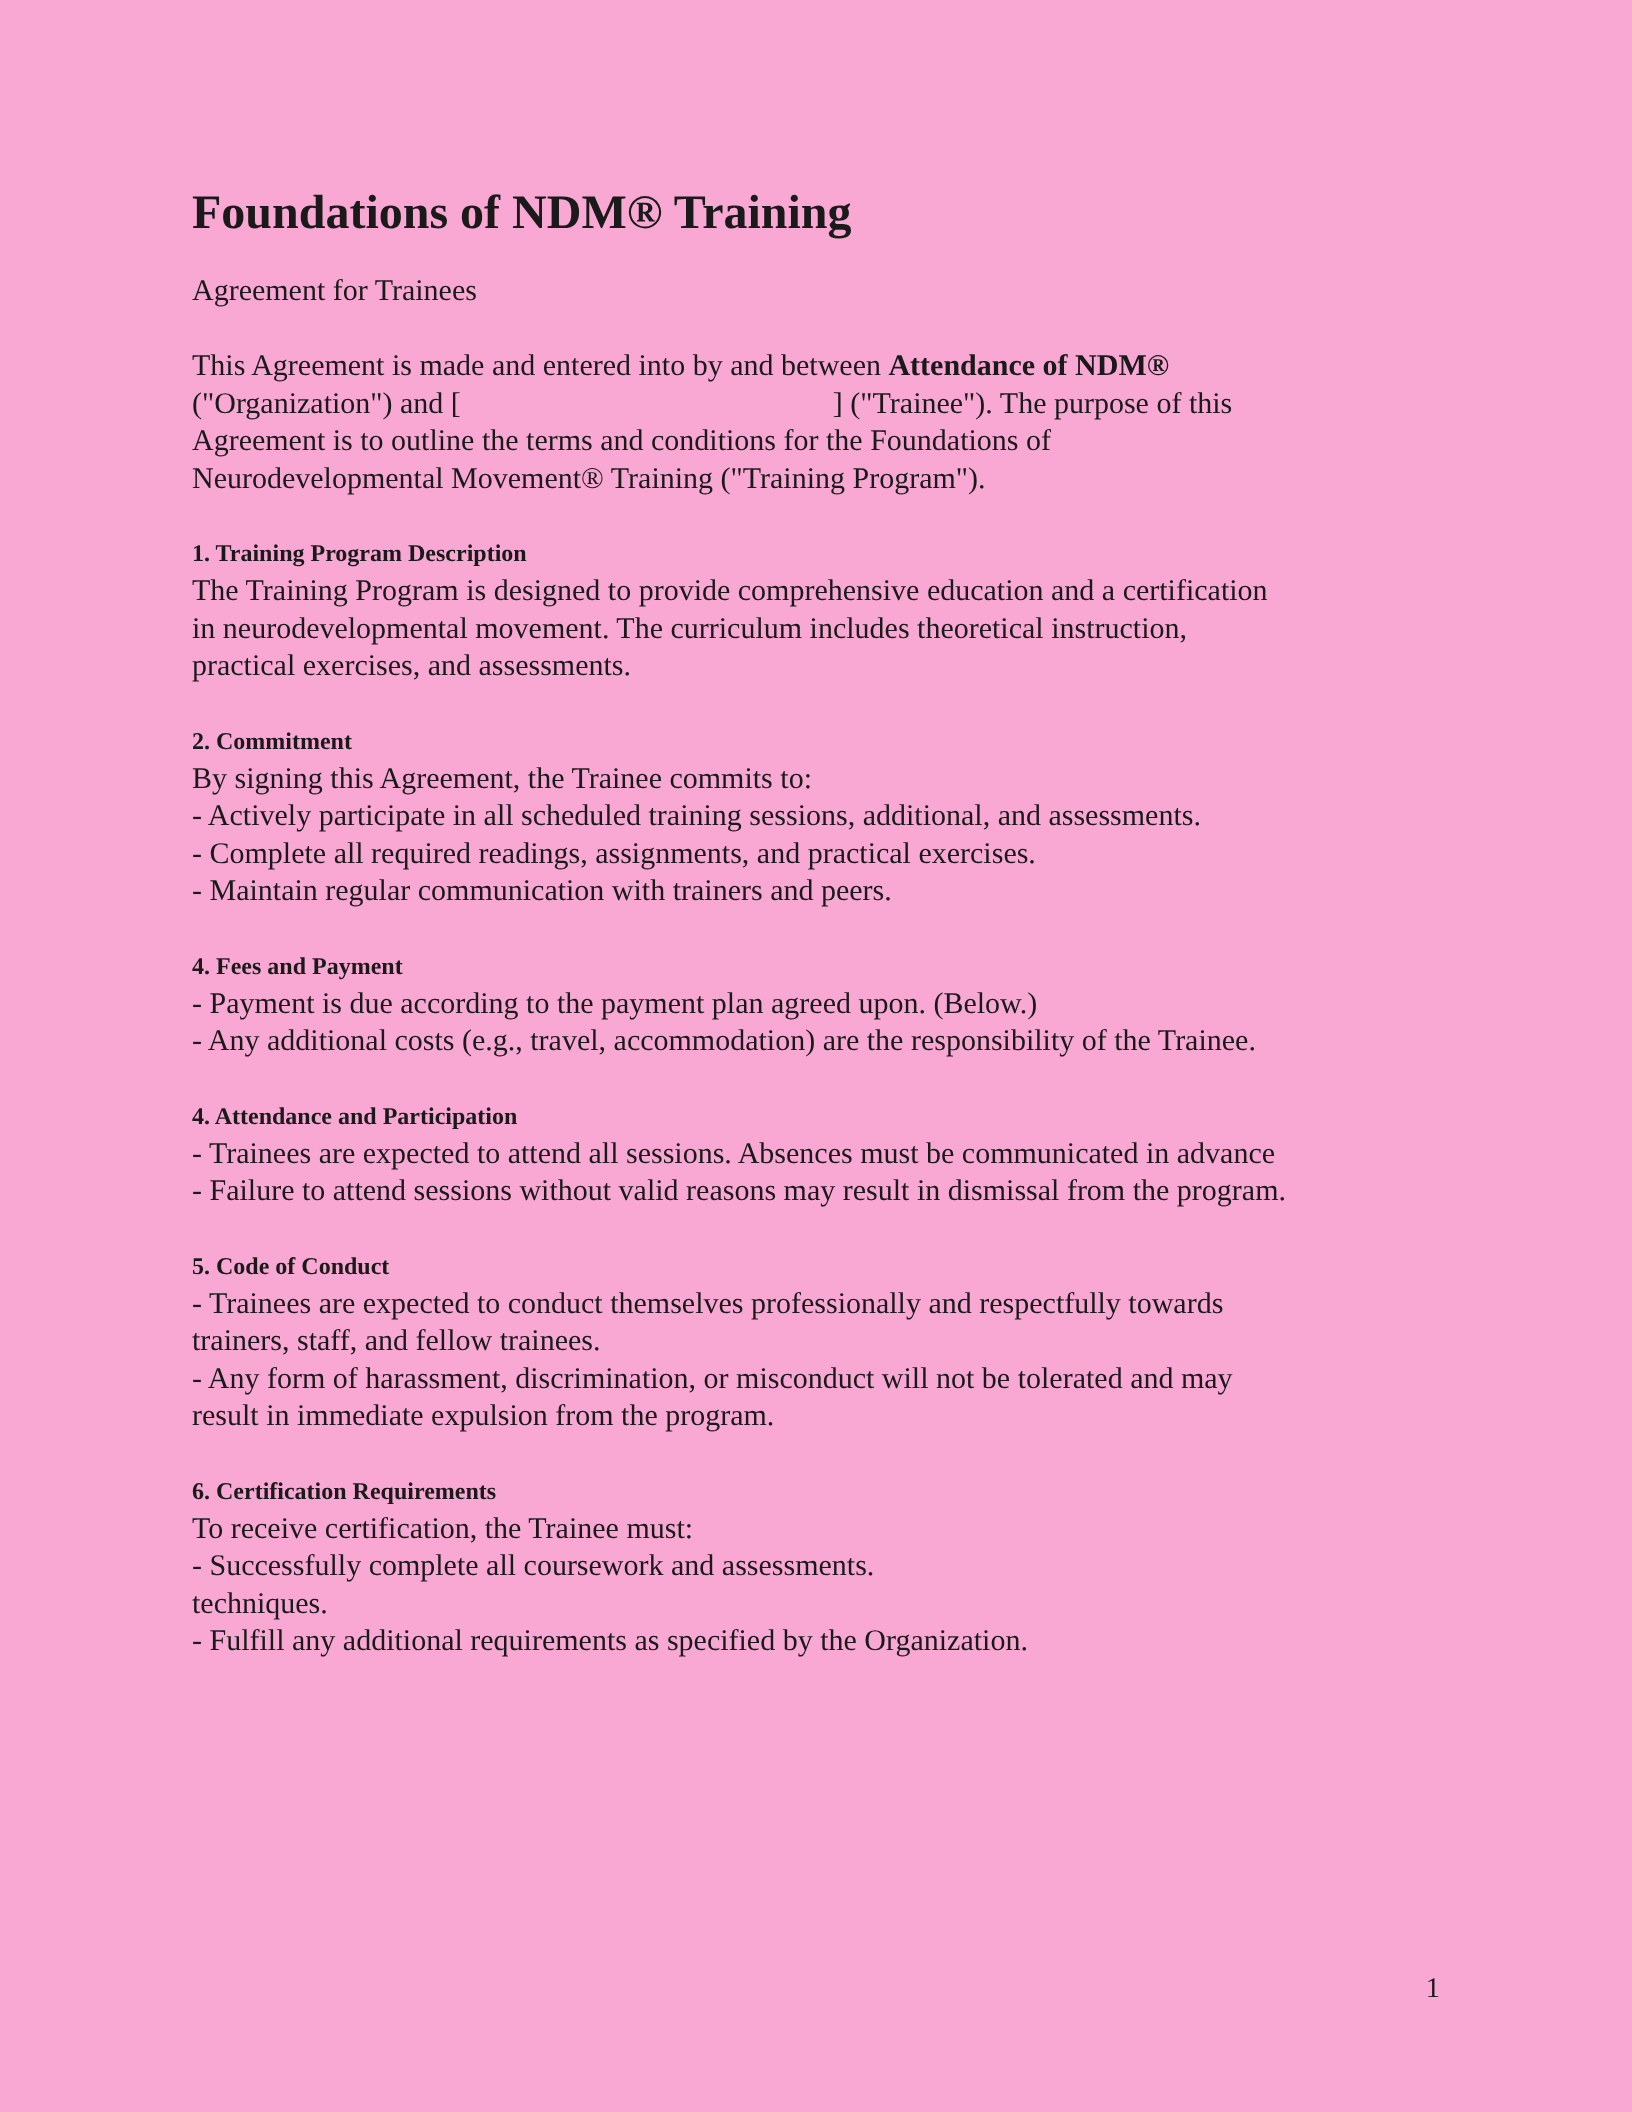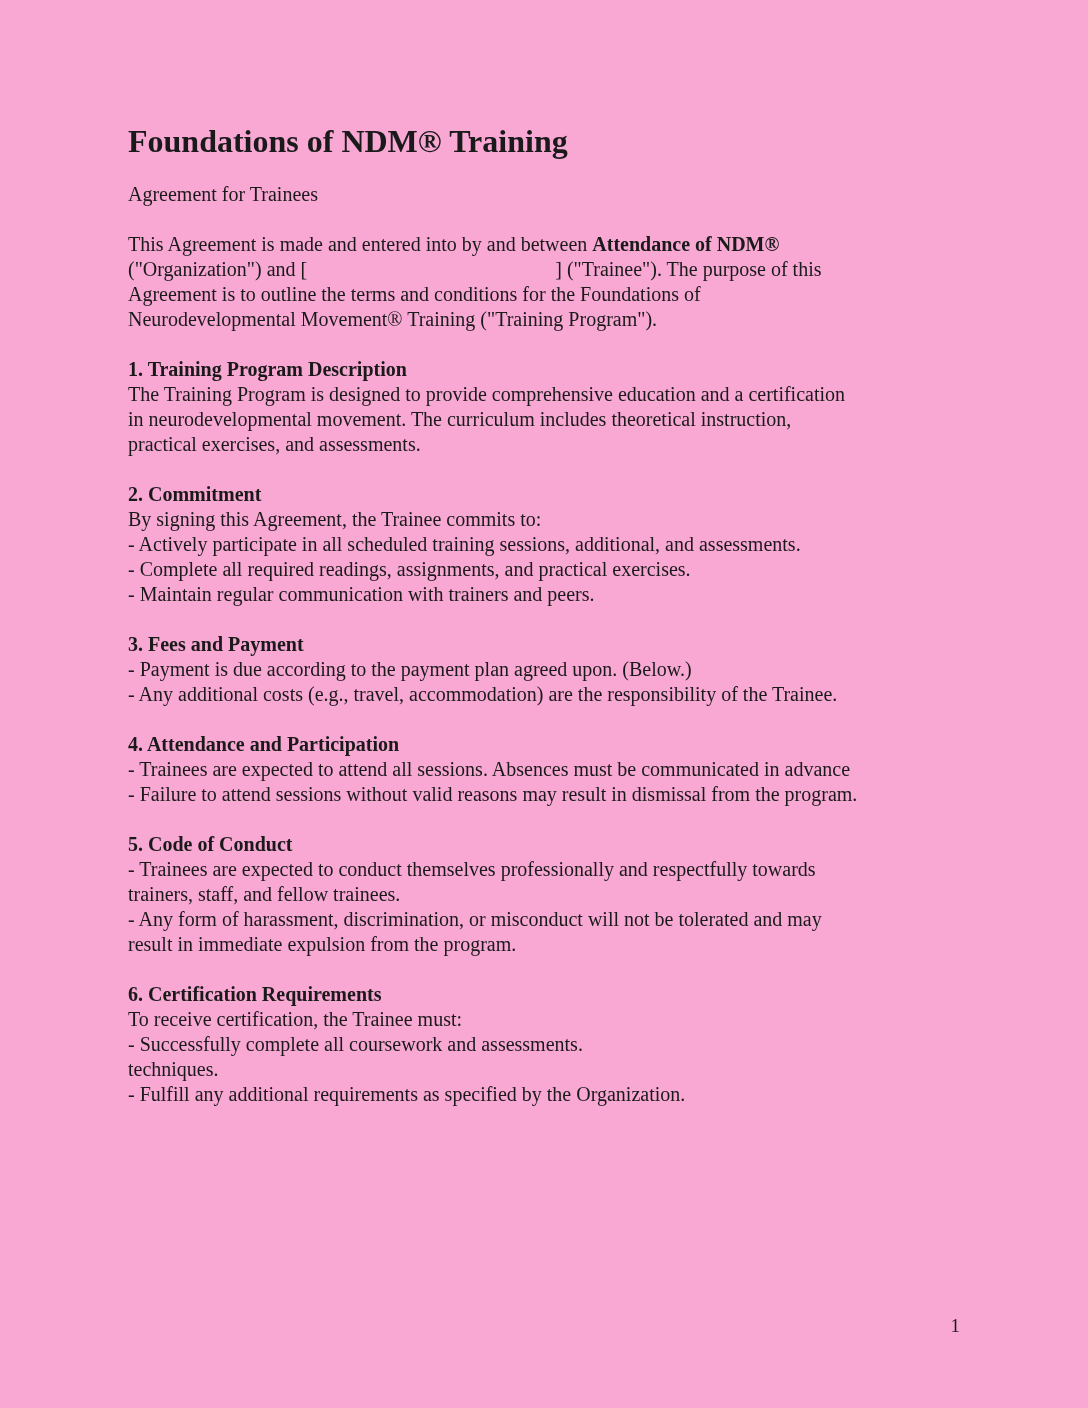--- a/index.html
+++ b/index.html
@@ -34,21 +34,21 @@
     margin-top: 22px;
   }
   .para {
     margin-top: 25px;
   }
   .section {
     margin-top: 25px;
   }
   .heading {
     font-weight: bold;
-    font-size: 20px;
+    font-size: 16px;
     line-height: 25px;
     margin: 0;
   }
   .b { font-weight: bold; }
   .blank {
     display: inline-block;
     width: 248px;
     height: 1px;
   }
   .footer {
@@ -89,21 +89,21 @@
       <section class="section">
     <h2 class="line heading">2. Commitment</h2>
     <div>
           <div class="line">By signing this Agreement, the Trainee commits to:</div>
           <div class="line">- Actively participate in all scheduled training sessions, additional, and assessments.</div>
           <div class="line">- Complete all required readings, assignments, and practical exercises.</div>
           <div class="line">- Maintain regular communication with trainers and peers.</div>
         </div>
   </section>
       <section class="section">
-    <h2 class="line heading">3. Fees and Payment</h2>
+    <h2 class="line heading">4. Fees and Payment</h2>
     <div>
           <div class="line">- Payment is due according to the payment plan agreed upon. (Below.)</div>
           <div class="line">- Any additional costs (e.g., travel, accommodation) are the responsibility of the Trainee.</div>
         </div>
   </section>
       <section class="section">
     <h2 class="line heading">4. Attendance and Participation</h2>
     <div>
           <div class="line">- Trainees are expected to attend all sessions. Absences must be communicated in advance</div>
           <div class="line">- Failure to attend sessions without valid reasons may result in dismissal from the program.</div>

